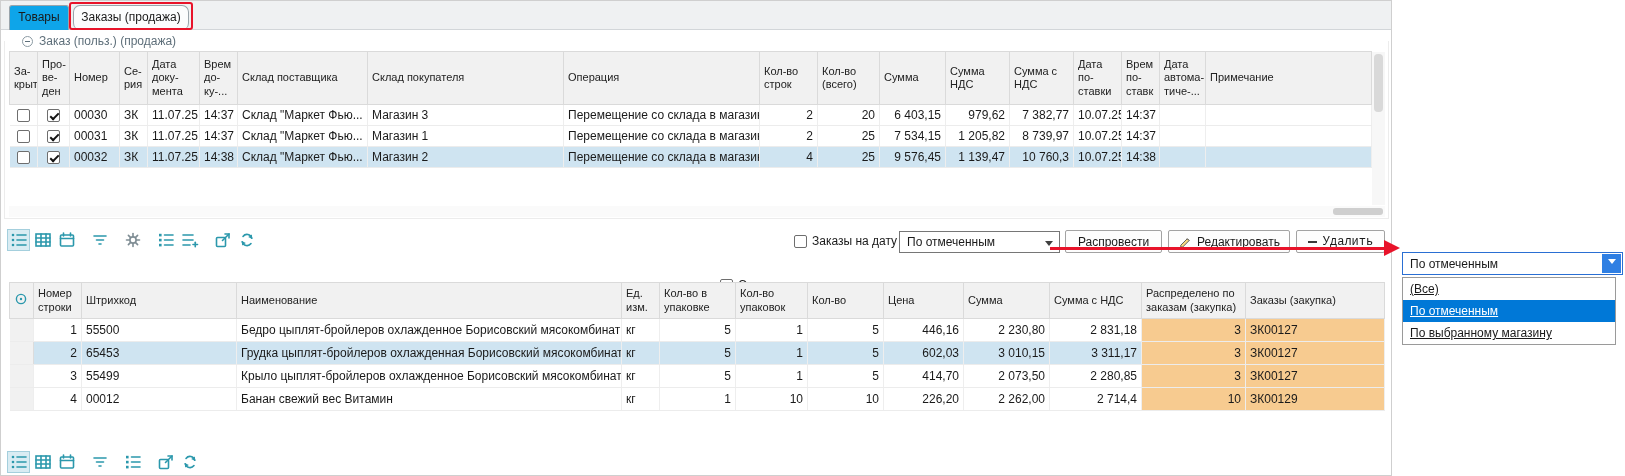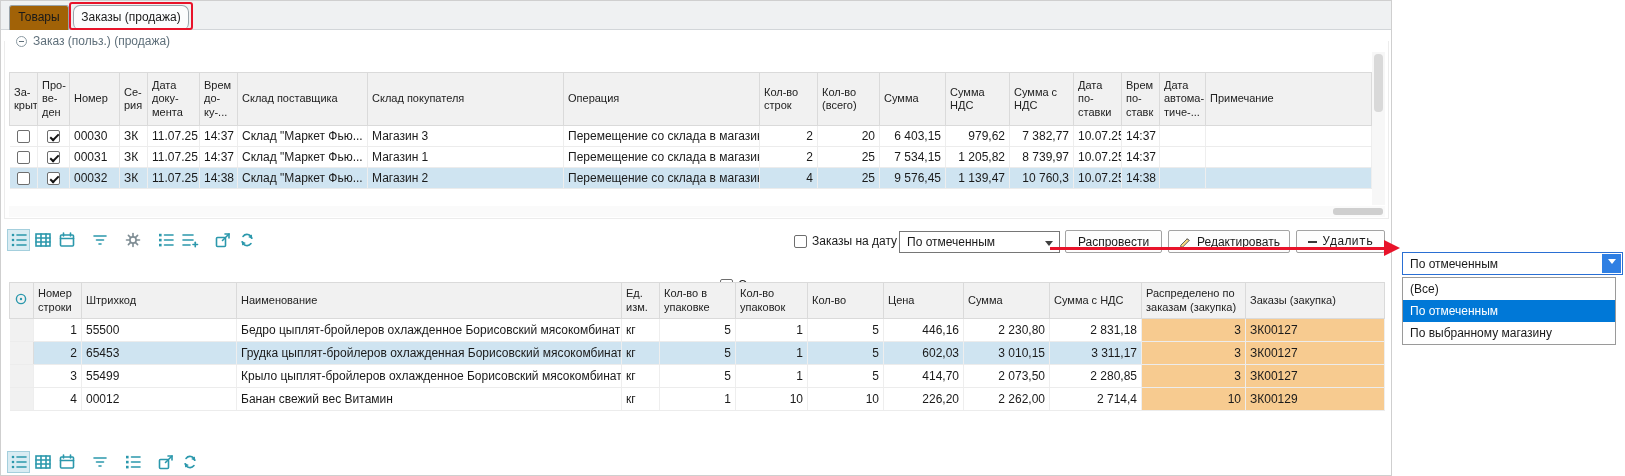--- a/index.html
+++ b/index.html
@@ -6,44 +6,44 @@
   html,body { width:1625px; height:476px; background:#fff; overflow:hidden;
     font-family:"Liberation Sans", sans-serif; color:#1a1a1a; }
   .app { position:absolute; left:0; top:0; width:1392px; height:476px;
     background:#fff; border:1px solid #cfcfcf; overflow:hidden; }
 
   
   .tabbar { position:absolute; left:0; top:0; width:100%; height:29px;
     background:#eff1f2; border-bottom:1px solid #d2d6d9; }
   .tab { position:absolute; top:4px; height:25px; line-height:23px; text-align:center;
     font-size:12px; border:1px solid #9aa4ab; border-bottom:none;
-    background:#a16207; border-radius:3px 3px 0 0; cursor:default; }
+    background:#0ea5e9; border-radius:3px 3px 0 0; cursor:default; }
   #tab-products { left:8px; width:60px; }
   #tab-orders { left:72px; width:116px; background:#fbfcfd;border-radius:7px; }
   .annot-box { position:absolute; left:68px; top:1px; width:124px; height:28px;
     border:2px solid #e8132a; border-radius:3px; z-index:40; pointer-events:none; }
 
   
-  .section-hdr { position:absolute; left:8px; top:31px; width:100%; height:18px;
+  .section-hdr { position:absolute; left:14px; top:31px; width:100%; height:18px;
     display:flex; align-items:center; gap:6px; padding-left:7px;
     color:#5e6f7a; font-size:12px; }
   .collapse { width:11px; height:11px; border:1px solid #8b9aa3; border-radius:50%;
     position:relative; background:#fff; }
   .collapse::after { content:""; position:absolute; left:2px; top:4px; width:5px; height:1px; background:#5e6f7a; }
   .group-frame { position:absolute; left:3px; top:40px; width:1385px; height:178px;
     border:1px solid #ececec; border-top:none; pointer-events:none; }
 
   
   table.grid { border-collapse:collapse; table-layout:fixed; background:#fff; }
   table.grid th { background:#f1f1f1; border:1px solid #dadada; font-weight:normal;
     font-size:11px; color:#222; padding:2px 4px; vertical-align:middle;
     white-space:pre-line; line-height:1.2; text-align:left; overflow:hidden; }
   table.grid td { font-size:12px; padding:0 4px; white-space:nowrap; overflow:hidden;
     border-right:1px solid #eeeeee; border-bottom:1px solid #ececec; }
-  .grid1 { position:absolute; left:8px; top:50px; width:1363px;margin-top:21px; }
+  .grid1 { position:absolute; left:8px; top:50px; width:1363px; }
   .grid1 thead th { height:53px; }
   .grid1 td { height:21px; }
   .grid2 { position:absolute; left:8px; top:281px; width:1376px; }
   .grid2 thead th { height:36px; }
   .grid2 td { height:23px; }
   td.r, th.r { text-align:right; }
   td.c { text-align:center; }
   tr.selected td { background:#cfe4f1; }
   td.orange, tr.selected td.orange { background:#f7cb90; }
   td.rowsel, tr.selected td.rowsel { background:#f1f1f1; border-right:1px solid #dcdcdc; }
@@ -103,21 +103,21 @@
 
   
   .ov-combo { position:absolute; left:1402px; top:252px; width:221px; height:23px;
     background:#fff; border:1px solid #2a6fd3; font-size:12px;
     display:flex; align-items:center; padding:0 24px 0 7px; z-index:70; }
   .ov-arrow-btn { position:absolute; right:1px; top:1px; bottom:1px; width:19px;
     background:#2f7fe3; display:flex; align-items:center; justify-content:center; }
   .ov-arrow-btn .tri-down { border-top-color:#fff; }
   .ov-list { position:absolute; left:1402px; top:277px; width:214px; background:#fff;
     border:1px solid #9a9a9a; z-index:70; }
-  .ov-item { height:22px; line-height:22px; font-size:12px; padding-left:7px; }
+  .ov-item { height:22px; line-height:22px; font-size:12px; padding-left:7px;text-decoration:underline; }
   .ov-item.sel { background:#0078d7; color:#fff; }
 </style>
 </head>
 <body>
 
 <div class="app">
 
   <div class="tabbar">
     <div class="tab" id="tab-products">Товары</div>
     <div class="tab" id="tab-orders">Заказы (продажа)</div>

